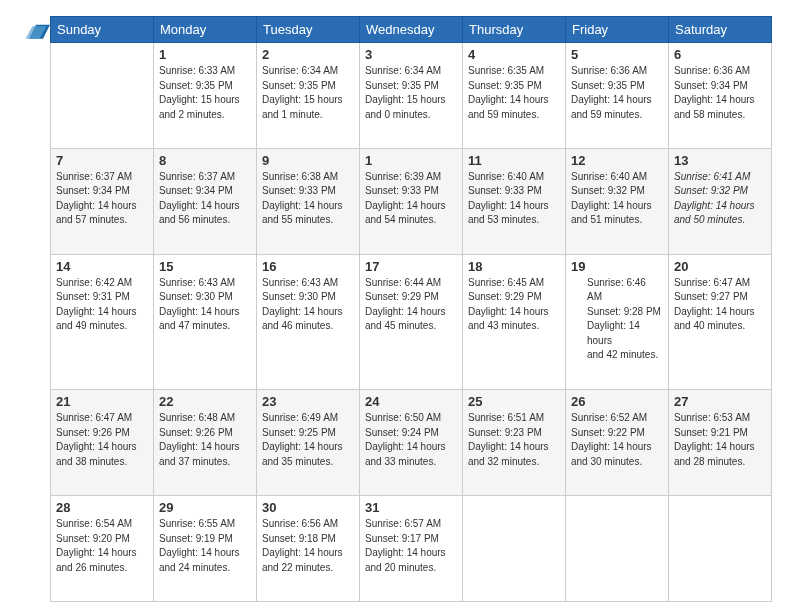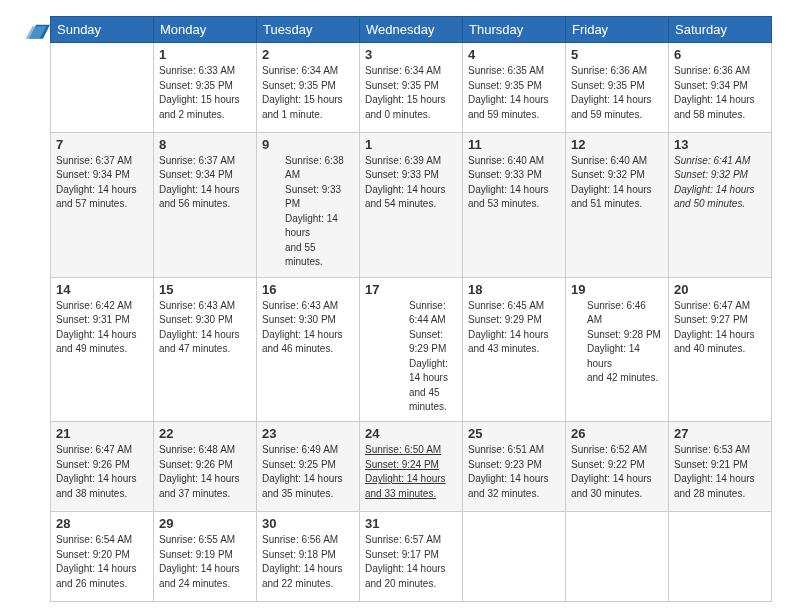--- a/index.html
+++ b/index.html
@@ -185,21 +185,21 @@
           </td>
           <td>
             <span class="day-number">8</span>
             <div class="day-info" style="white-space: pre-line;">Sunrise: 6:37 AM
 Sunset: 9:34 PM
 Daylight: 14 hours
 and 56 minutes.</div>
           </td>
           <td>
             <span class="day-number">9</span>
-            <div class="day-info" style="white-space: pre-line; margin-left: 23px;">Sunrise: 6:38 AM
+            <div class="day-info" style="white-space: pre-line;">Sunrise: 6:38 AM
 Sunset: 9:33 PM
 Daylight: 14 hours
 and 55 minutes.</div>
           </td>
           <td>
             <span class="day-number">1</span>
             <div class="day-info" style="white-space: pre-line;">Sunrise: 6:39 AM
 Sunset: 9:33 PM
 Daylight: 14 hours
 and 54 minutes.</div>
@@ -243,21 +243,21 @@
           </td>
           <td>
             <span class="day-number">16</span>
             <div class="day-info" style="white-space: pre-line;">Sunrise: 6:43 AM
 Sunset: 9:30 PM
 Daylight: 14 hours
 and 46 minutes.</div>
           </td>
           <td>
             <span class="day-number">17</span>
-            <div class="day-info" style="white-space: pre-line; margin-left: 44px;">Sunrise: 6:44 AM
+            <div class="day-info" style="white-space: pre-line;">Sunrise: 6:44 AM
 Sunset: 9:29 PM
 Daylight: 14 hours
 and 45 minutes.</div>
           </td>
           <td>
             <span class="day-number">18</span>
             <div class="day-info" style="white-space: pre-line;">Sunrise: 6:45 AM
 Sunset: 9:29 PM
 Daylight: 14 hours
 and 43 minutes.</div>
@@ -294,21 +294,21 @@
           </td>
           <td>
             <span class="day-number">23</span>
             <div class="day-info" style="white-space: pre-line;">Sunrise: 6:49 AM
 Sunset: 9:25 PM
 Daylight: 14 hours
 and 35 minutes.</div>
           </td>
           <td>
             <span class="day-number">24</span>
-            <div class="day-info" style="white-space: pre-line; text-decoration: underline;">Sunrise: 6:50 AM
+            <div class="day-info" style="white-space: pre-line;">Sunrise: 6:50 AM
 Sunset: 9:24 PM
 Daylight: 14 hours
 and 33 minutes.</div>
           </td>
           <td>
             <span class="day-number">25</span>
             <div class="day-info" style="white-space: pre-line;">Sunrise: 6:51 AM
 Sunset: 9:23 PM
 Daylight: 14 hours
 and 32 minutes.</div>

